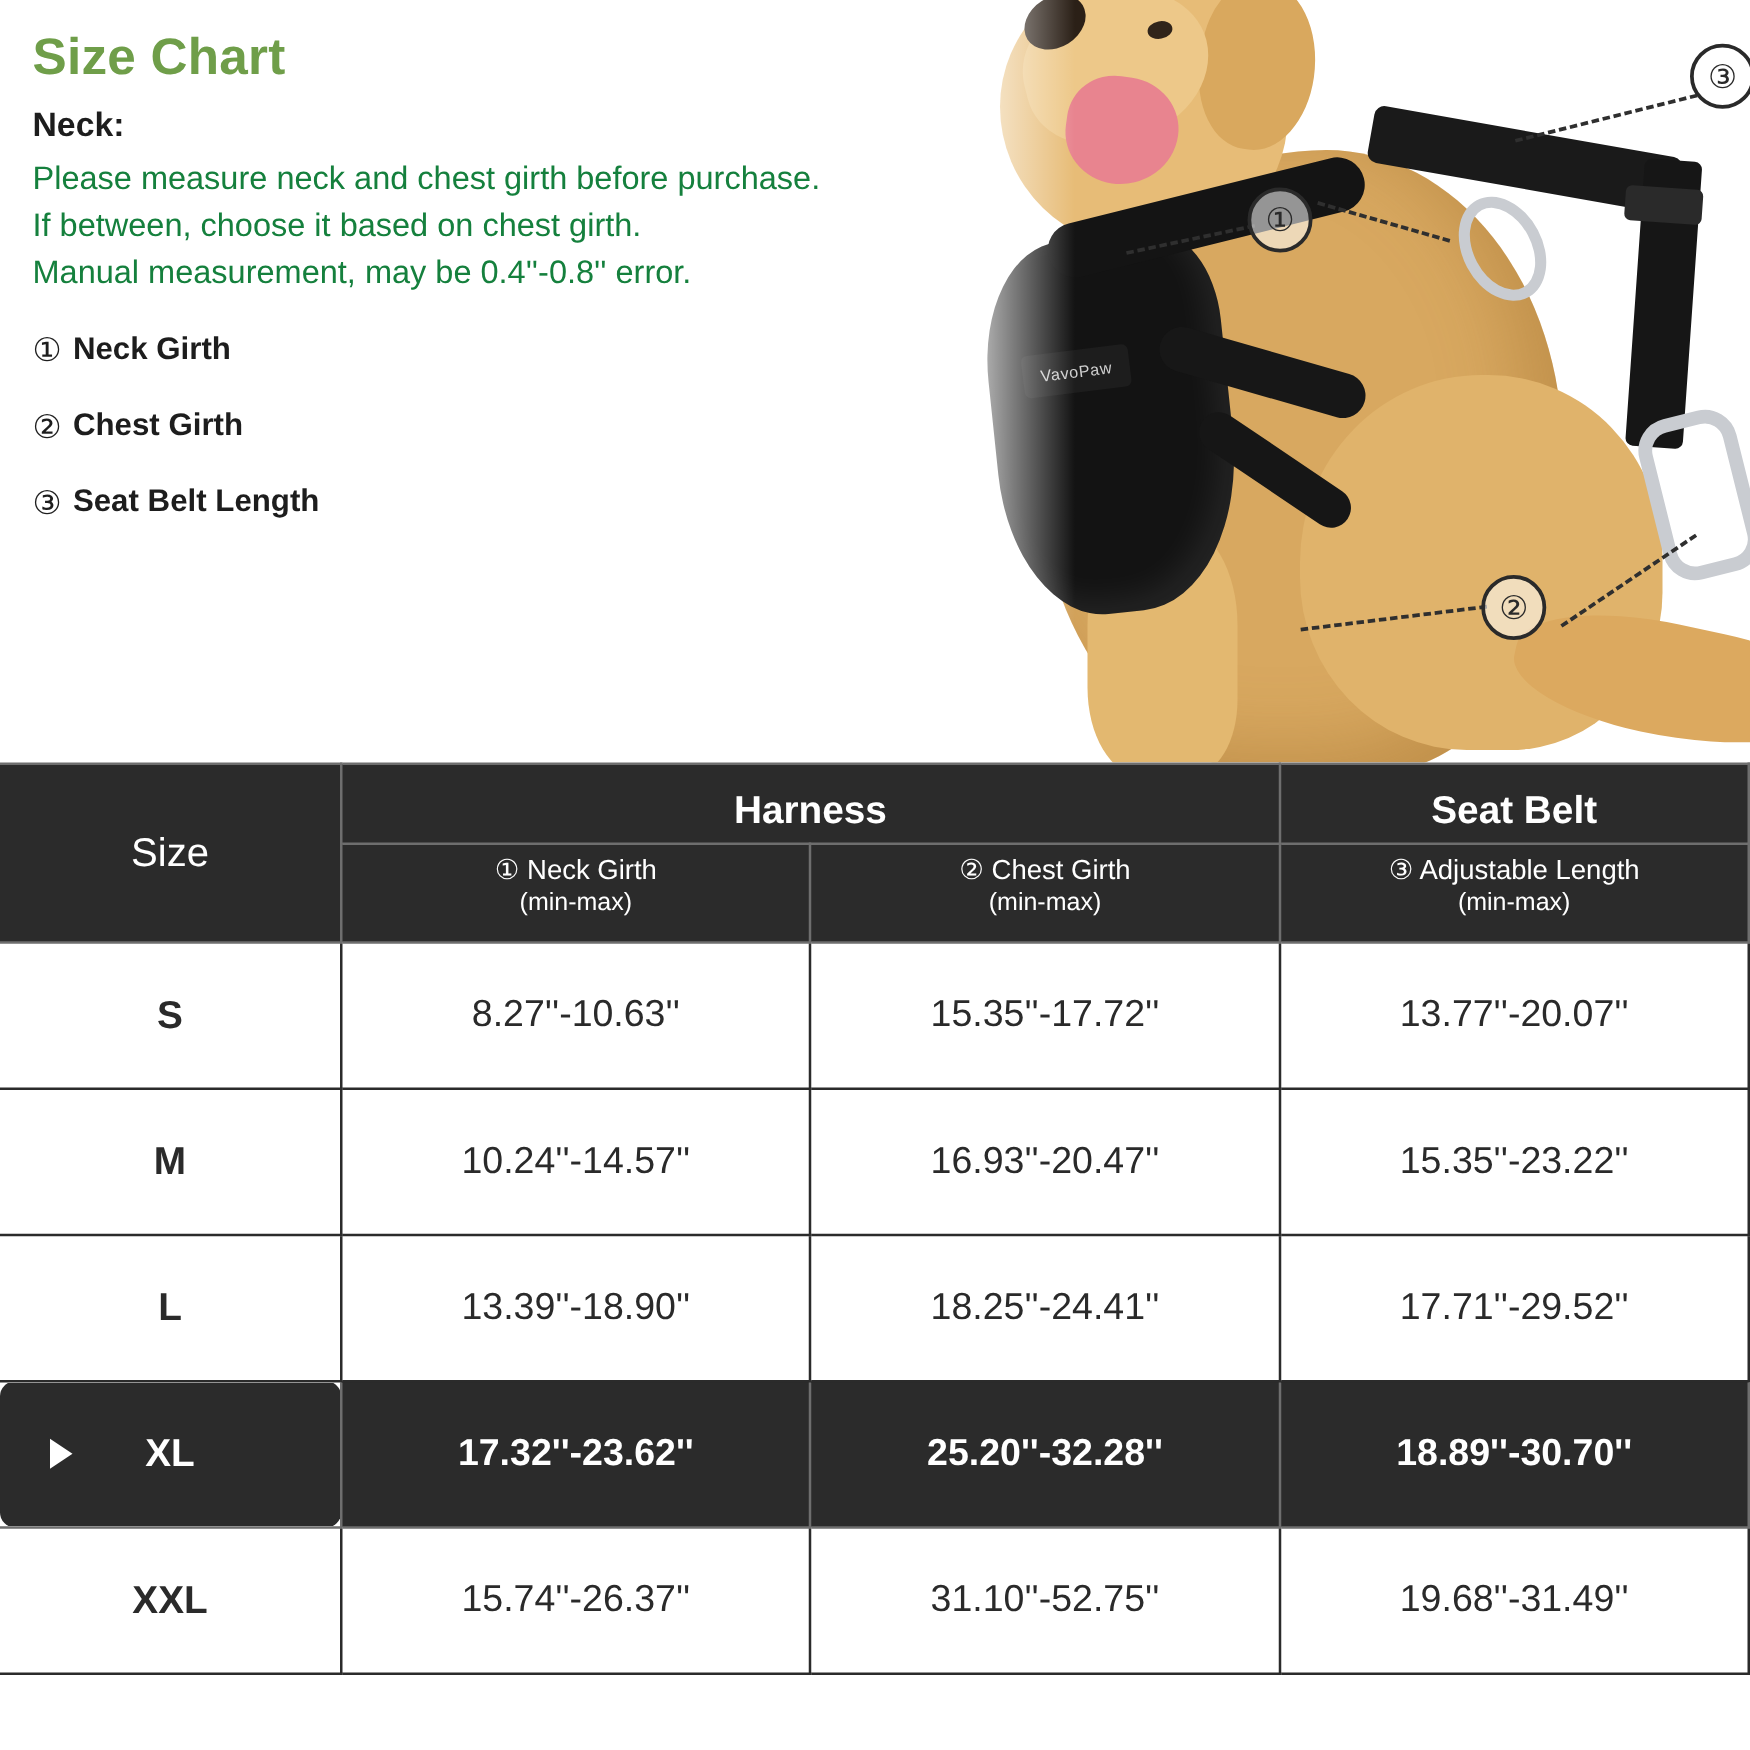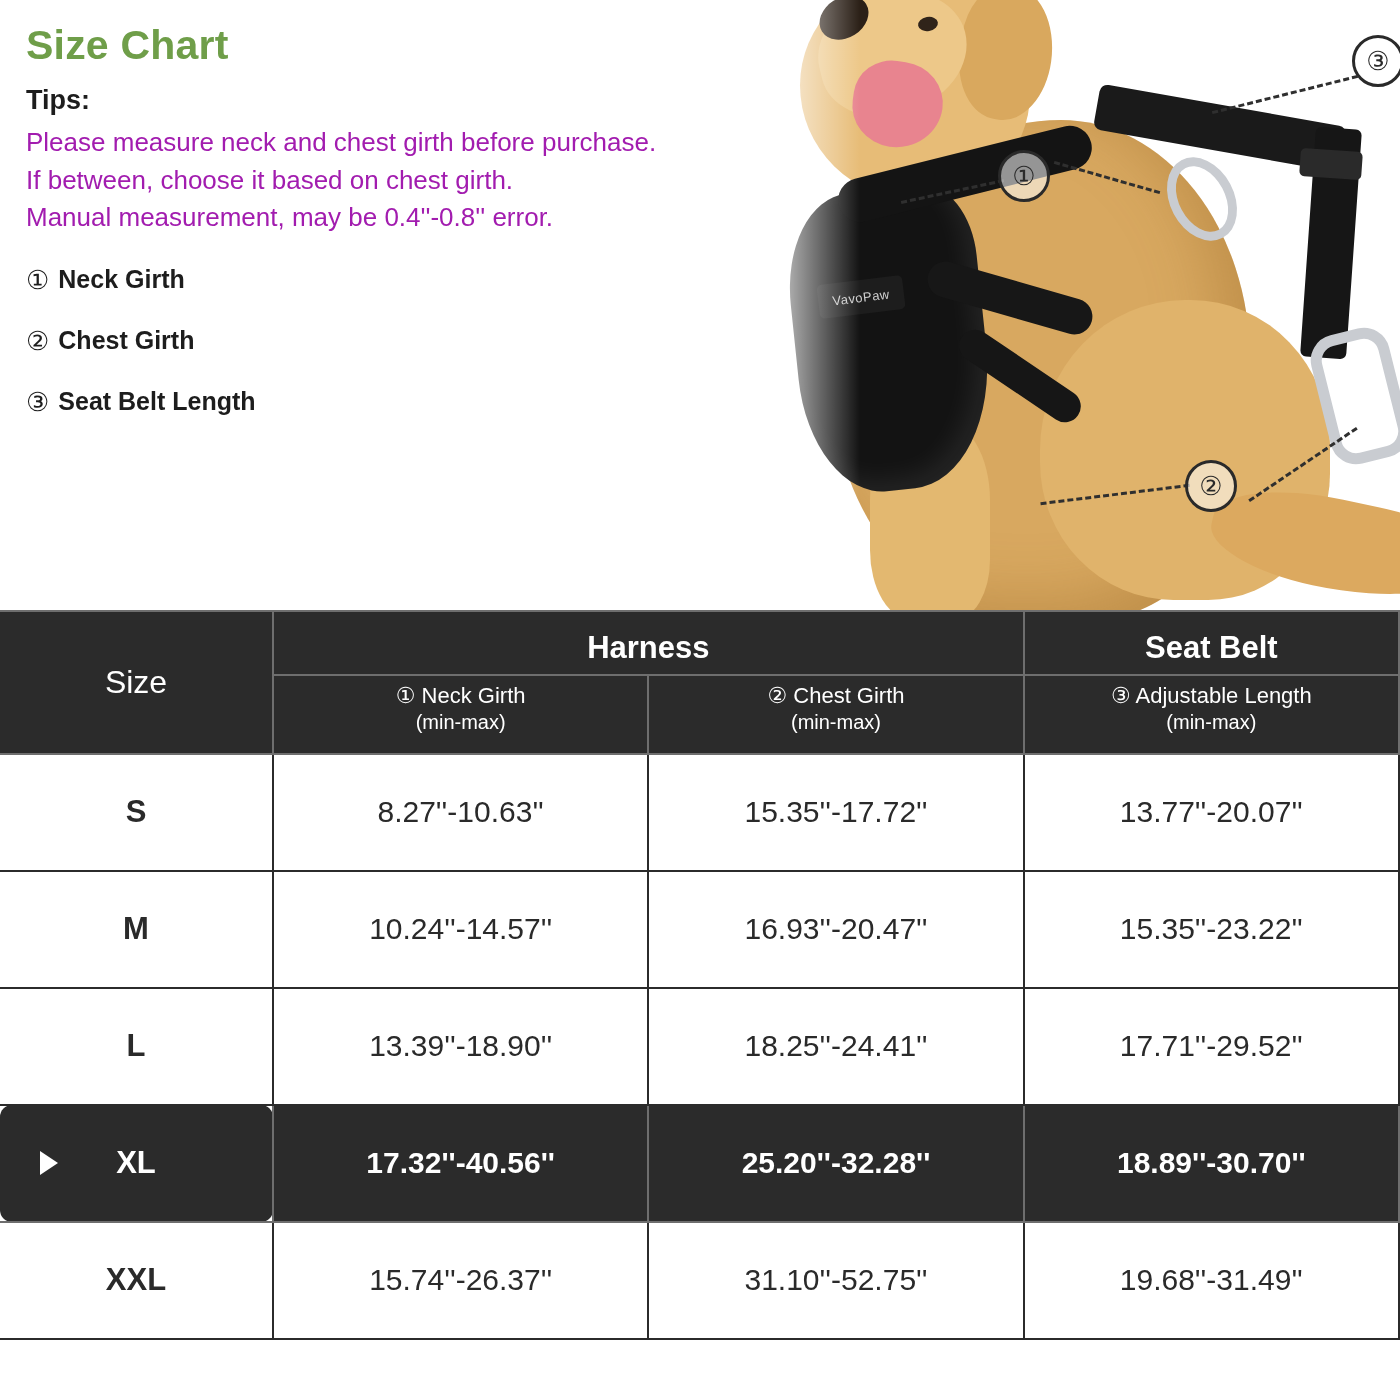--- a/index.html
+++ b/index.html
@@ -47,21 +47,21 @@
 
   .tips-label {
     font-size: 27px;
     font-weight: bold;
     color: #1d1d1d;
     margin: 0 0 8px 0;
   }
 
   .tip-line {
     font-size: 26px;
-    color: #a21caf;
+    color: #15803d;
     line-height: 1.45;
     margin: 0;
   }
 
   .legend {
     margin-top: 28px;
   }
   .legend-item {
     font-size: 25px;
     font-weight: bold;
@@ -417,21 +417,21 @@
 </style>
 </head>
 <body>
 
 <div class="page">
 
   <div class="top">
 
     <div class="info">
       <h1 class="title">Size Chart</h1>
-      <p class="tips-label">Tips:</p>
+      <p class="tips-label">Neck:</p>
       <p class="tip-line">Please measure neck and chest girth before purchase.</p>
       <p class="tip-line">If between, choose it based on chest girth.</p>
       <p class="tip-line">Manual measurement, may be 0.4''-0.8'' error.</p>
 
       <div class="legend">
         <div class="legend-item">
           <span class="circnum">①</span>
           <span>Neck Girth</span>
         </div>
         <div class="legend-item">
@@ -525,21 +525,21 @@
           <td class="size-cell">L</td>
           <td>13.39''-18.90''</td>
           <td>18.25''-24.41''</td>
           <td>17.71''-29.52''</td>
         </tr>
         <tr class="highlight">
           <td class="size-cell arrow-cell">
             <span class="sel-arrow"></span>
             <span>XL</span>
           </td>
-          <td>17.32''-40.56''</td>
+          <td>17.32''-23.62''</td>
           <td>25.20''-32.28''</td>
           <td>18.89''-30.70''</td>
         </tr>
         <tr>
           <td class="size-cell">XXL</td>
           <td>15.74''-26.37''</td>
           <td>31.10''-52.75''</td>
           <td>19.68''-31.49''</td>
         </tr>
       </tbody>

